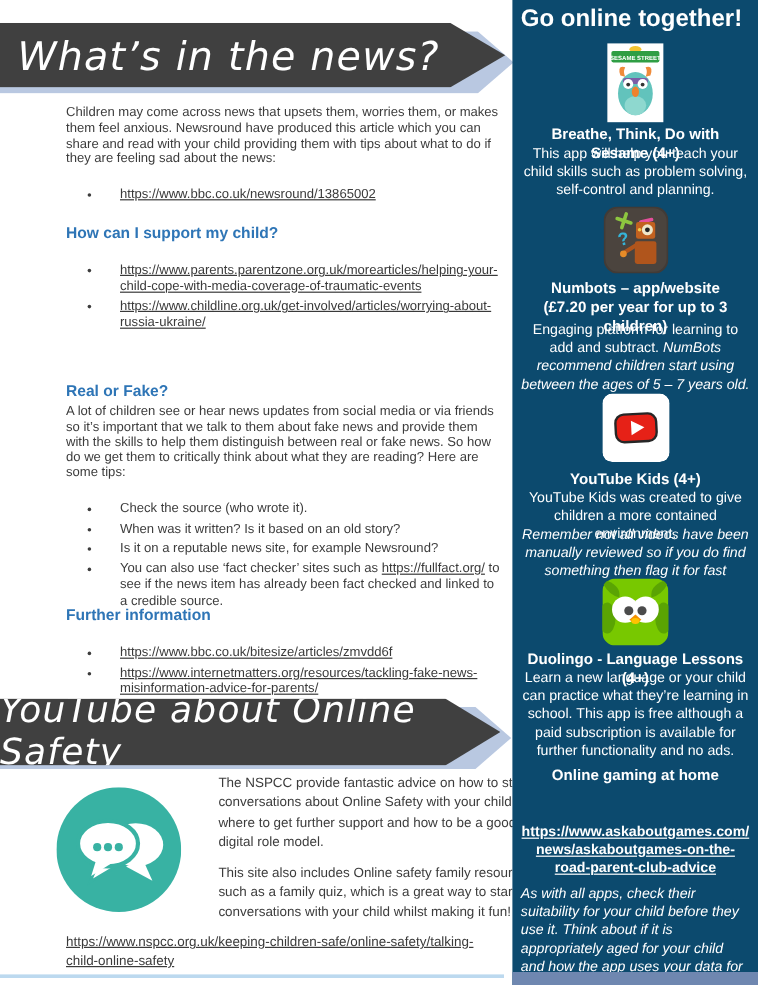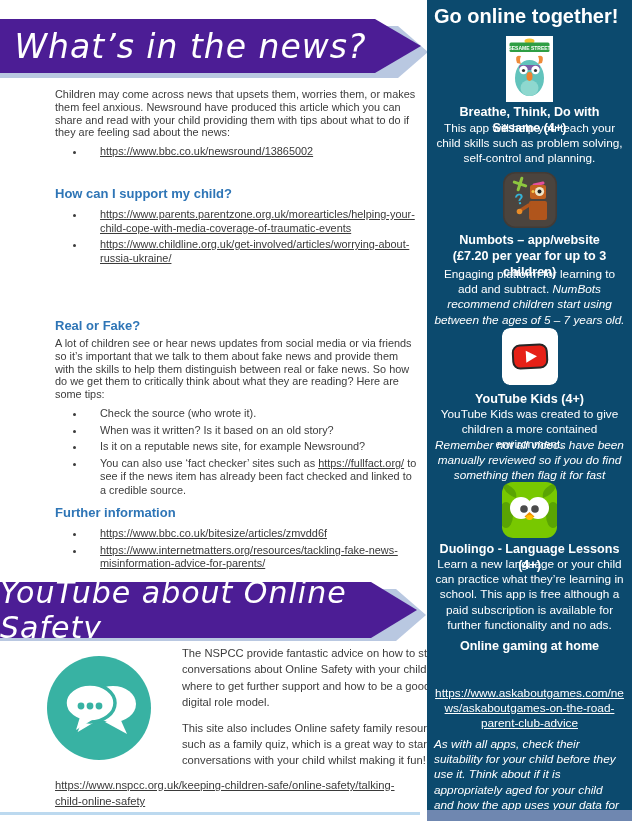--- a/index.html
+++ b/index.html
@@ -8,54 +8,54 @@
     position:relative; width:632px; height:821px; background:#ffffff;
     font-family:"Liberation Sans", sans-serif; color:#3c3c3c; overflow:hidden;
     margin:0 auto;
   }
   
   .banner-back {
     position:absolute; left:0; background:#b9c8e1;
     clip-path:polygon(0 0, calc(100% - 30px) 0, 100% 50%, calc(100% - 30px) 100%, 0 100%);
   }
   .banner-blue {
-    position:absolute; left:0; background:#4c1d95; color:#fff;
+    position:absolute; left:0; background:#404040; color:#fff;
     clip-path:polygon(0 0, calc(100% - 46px) 0, 100% 50%, calc(100% - 46px) 100%, 0 100%);
     display:flex; align-items:center; justify-content:center;
     font-family:"DejaVu Sans", sans-serif; font-style:italic; letter-spacing:1px;
   }
   .bb1 { top:26px; height:52px; width:428px; }
   .bn1 { top:19px; height:54px; width:421px; font-size:33px; padding-right:40px; }
   .bb2 { top:589px; height:52px; width:426px; }
   .bn2 { top:582px; height:56px; width:417px; font-size:30px; padding-right:36px; }
   
   .sec { position:absolute; left:55px; width:363px; font-size:10.9px; line-height:12.8px; }
   .sec h3 { color:#2e75b6; font-size:13px; line-height:16px; margin-bottom:3px; font-family:"Liberation Sans",sans-serif; }
   .sec p { margin-bottom:2px; }
-  ul { list-style:disc; padding-left:30px; margin-top:6px; }
+  ul { list-style:disc; padding-left:30px; margin-top:17px; }
   li { padding-left:15px; margin-bottom:3px; line-height:13.6px; }
   li::marker { font-size:0.85em; }
   a.lnk { color:#3a3a3a; text-decoration:underline; cursor:pointer; overflow-wrap:anywhere; }
   
   .nspcc-text { position:absolute; left:152px; top:645px; width:266px; font-size:11.2px; line-height:16.4px;margin-left:30px; }
   .nspcc-text p + p { margin-top:9px; }
   .nspcc-link { position:absolute; left:55px; top:777px; width:364px; font-size:11.2px; line-height:16px; }
   .speech-wrap { position:absolute; left:47px; top:656px; width:104px; height:104px; }
   .bottom-rule { position:absolute; left:0; top:812px; width:420px; height:3px; background:#bcd9ef; }
   
   .sidebar {
     position:absolute; left:427px; top:0; width:207px; height:821px;
     background:#0c4a6e; color:#ffffff;
   }
   .sb { position:absolute; left:7px; width:191px; text-align:center; }
   .sb-title { position:absolute; left:7px; top:5px; width:195px; text-align:left; font-size:20px; font-weight:bold; }
   .sb-h { font-size:12.6px; font-weight:bold; line-height:16px; }
   .sb-p { font-size:11.8px; line-height:15.2px; }
   .sb-i { font-style:italic; }
-  .sb a.wlnk { color:#fff; text-decoration:underline; cursor:pointer; overflow-wrap:anywhere; }
+  .sb a.wlnk { color:#fff; text-decoration:underline; cursor:pointer; overflow-wrap:anywhere;font-weight:bold; }
   .icon-box { position:absolute; display:flex; justify-content:center; width:205px; left:0; }
   .sb-strip { position:absolute; left:0; bottom:0; width:205px; height:11px; background:#6f87b0; }
   .card { border-radius:8px; }
 </style>
 </head>
 <body>
 
 <div class="page">
 
   <div class="banner-back bb1"></div>

